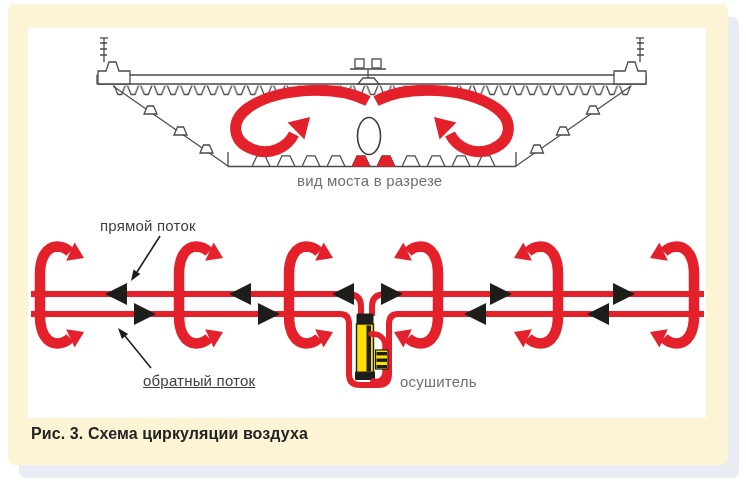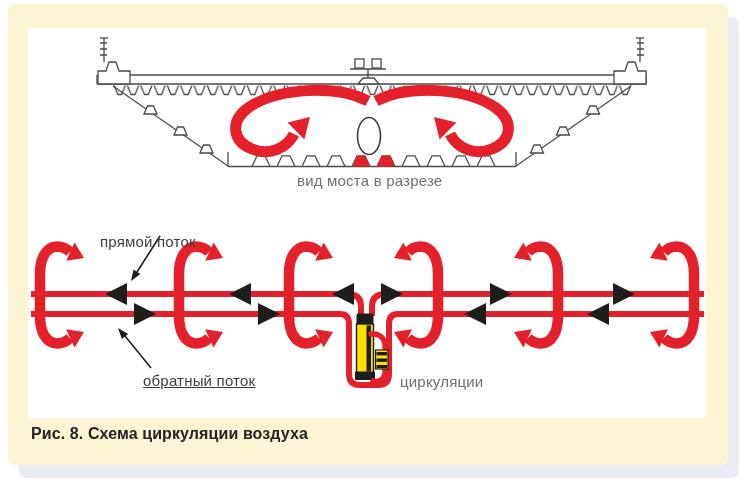--- a/index.html
+++ b/index.html
@@ -182,19 +182,19 @@
     </g>
     <g>
       <path class="thin-arrow" d="M151,368 L125,336"></path>
       <polygon class="black-fill" points="118,328 128.1,333.9 121.9,339.1"></polygon>
     </g>
   </g>
 </svg>
 
 <div class="diagram-label gray" style="left:297px;top:172px;">вид моста в разрезе</div>
 
-<div class="diagram-label" style="left:100px;top:217px;margin-top:16px;">прямой поток</div>
+<div class="diagram-label" style="left:100px;top:217px;">прямой поток</div>
 
 <div class="diagram-label" style="left:143px;top:372px;text-decoration:underline;">обратный поток</div>
 
-<div class="diagram-label gray" style="left:400px;top:373px;">циркуляции</div>
-
-<div class="figure-caption">Рис. 8. Схема циркуляции воздуха</div>
+<div class="diagram-label gray" style="left:400px;top:373px;">осушитель</div>
+
+<div class="figure-caption">Рис. 3. Схема циркуляции воздуха</div>
 
 </body></html>

